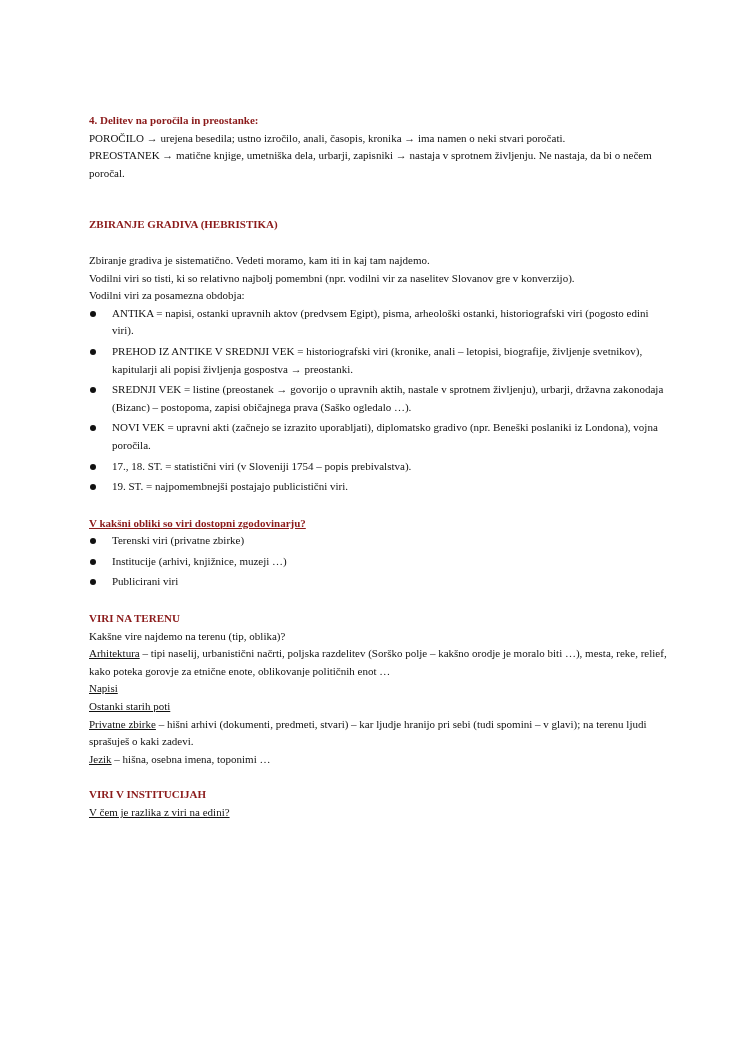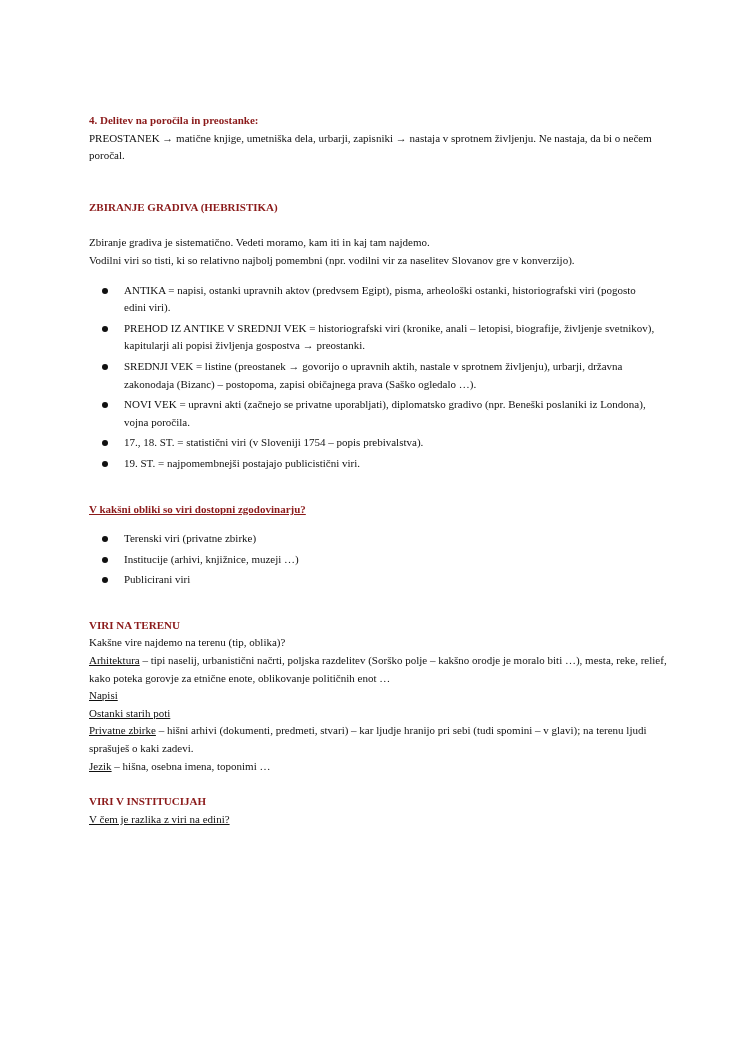--- a/index.html
+++ b/index.html
@@ -7,47 +7,49 @@
     .page {
       position: absolute; left: 89px; top: 112px; width: 580px;
       font-family: Liberation Serif, serif; font-size: 11px; line-height: 17.6px; color: #111111;
     }
     .h { color: #8b1a1a; font-weight: bold; }
     .u { text-decoration: underline; }
     p { margin: 0; }
     .gap-l { height: 34px; }
     .gap-m { height: 18px; }
     .gap-s { height: 16px; }
-    ul { margin: 12px; padding: 0; list-style: none; }
+    ul { margin: 0; padding: 0; list-style: none; }
     ul li { position: relative; padding-left: 23px; margin-bottom: 3px; }
     ul li::before {
       content: ""; position: absolute; left: 1px; top: 6px; width: 6px; height: 6px;
       border-radius: 50%; background: #111111;
     }
     .h-u { text-decoration: underline; }
   </style>
 </head>
 <body>
 
 <div class="page">
 
   <p class="h">4. Delitev na poročila in preostanke:</p>
+  <p>POROČILO → urejena besedila; ustno izročilo, anali, časopis, kronika → ima namen o neki stvari poročati.</p>
   <p>PREOSTANEK → matične knjige, umetniška dela, urbarji, zapisniki → nastaja v sprotnem življenju. Ne nastaja, da bi o nečem poročal.</p>
 
   <div class="gap-l"></div>
 
   <p class="h">ZBIRANJE GRADIVA (HEBRISTIKA)</p>
   <div class="gap-m"></div>
   <p>Zbiranje gradiva je sistematično. Vedeti moramo, kam iti in kaj tam najdemo.</p>
   <p>Vodilni viri so tisti, ki so relativno najbolj pomembni (npr. vodilni vir za naselitev Slovanov gre v konverzijo).</p>
+  <p>Vodilni viri za posamezna obdobja:</p>
   <ul>
     <li>ANTIKA = napisi, ostanki upravnih aktov (predvsem Egipt), pisma, arheološki ostanki, historiografski viri (pogosto edini viri).</li>
     <li>PREHOD IZ ANTIKE V SREDNJI VEK = historiografski viri (kronike, anali – letopisi, biografije, življenje svetnikov), kapitularji ali popisi življenja gospostva → preostanki.</li>
     <li>SREDNJI VEK = listine (preostanek → govorijo o upravnih aktih, nastale v sprotnem življenju), urbarji, državna zakonodaja (Bizanc) – postopoma, zapisi običajnega prava (Saško ogledalo …).</li>
-    <li>NOVI VEK = upravni akti (začnejo se privatne uporabljati), diplomatsko gradivo (npr. Beneški poslaniki iz Londona), vojna poročila.</li>
+    <li>NOVI VEK = upravni akti (začnejo se izrazito uporabljati), diplomatsko gradivo (npr. Beneški poslaniki iz Londona), vojna poročila.</li>
     <li>17., 18. ST. = statistični viri (v Sloveniji 1754 – popis prebivalstva).</li>
     <li>19. ST. = najpomembnejši postajajo publicistični viri.</li>
   </ul>
 
   <div class="gap-s"></div>
 
   <p class="h h-u">V kakšni obliki so viri dostopni zgodovinarju?</p>
   <ul>
     <li>Terenski viri (privatne zbirke)</li>
     <li>Institucije (arhivi, knjižnice, muzeji …)</li>

